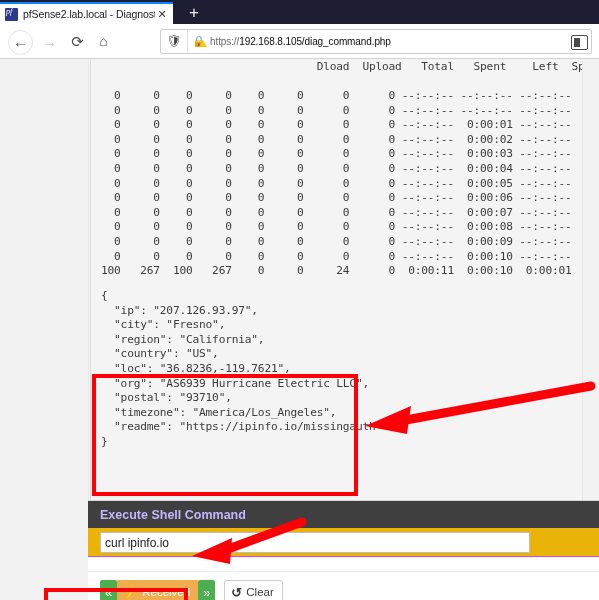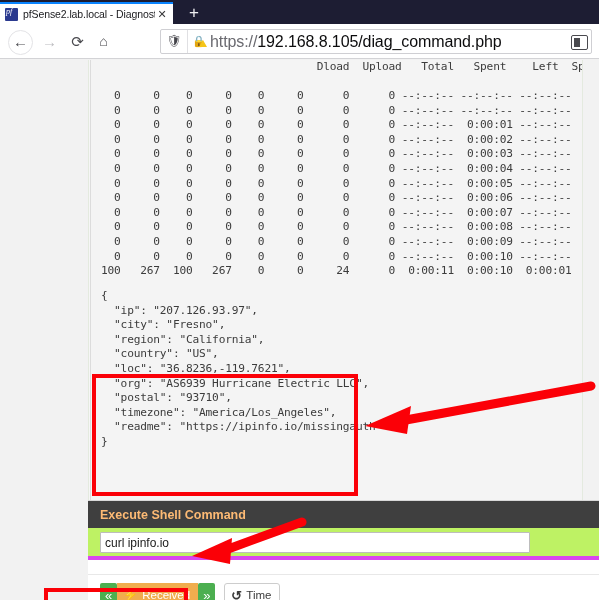--- a/index.html
+++ b/index.html
@@ -106,21 +106,21 @@
   }
   .url-lock .warn {
     position: absolute; left: 11px; top: 5px;
     width: 0; height: 0;
     border-left: 4px solid transparent;
     border-right: 4px solid transparent;
     border-bottom: 7px solid #f5c518;
   }
   .url-text {
     flex: 1 1 auto;
-    font-size: 16px; color: #0c0c0d;
+    font-size: 10px; color: #0c0c0d;
     white-space: nowrap; overflow: hidden;
     letter-spacing: -0.1px;
   }
   .url-text .scheme { color: #6a6a70; }
   .reader-icon {
     position: absolute; right: 3px; top: 5px;
     width: 17px; height: 15px;
     border: 1.5px solid #4a4a4f;
     border-radius: 2px;
     box-sizing: border-box;
@@ -174,31 +174,31 @@
 
   
   .shell-panel {
     position: absolute; left: 88px; top: 440px;
     width: 511px;
     background: #ffffff;
   }
   .shell-head {
     height: 28px;
     background: #3f3f3f;
-    color: #fdba74;
+    color: #c4b5fd;
     font-size: 12.5px;
     font-weight: bold;
     display: flex; align-items: center;
     padding-left: 12px;
     box-sizing: border-box;
     border-top: 1px solid #d8d8d8;
   }
   .shell-body {
-    background: #bef264;
-    border-bottom: 4px solid #d946ef;
+    background: #eab308;
+    border-bottom: 1px solid #d946ef;
     height: 28px;
     position: relative;
   }
   .cmd-input {
     position: absolute; left: 12px; top: 4px;
     width: 430px; height: 21px;
     border: 1px solid #bdbdbd;
     background: #ffffff;
     font-family: "Liberation Sans", sans-serif;
     font-size: 12px;
@@ -336,21 +336,21 @@
       <div class="shell-row2"></div>
       <div class="btn-row">
         <span class="btn btn-prev">«</span>
         <span class="btn btn-exec">
           <span class="bolt">⚡</span>
           <span>Received</span>
         </span>
         <span class="btn btn-next">»</span>
         <span class="btn btn-clear">
           <span class="undo">↻</span>
-          <span>Time</span>
+          <span>Clear</span>
         </span>
       </div>
     </div>
 
     <div class="anno-box anno-box-json"></div>
     <div class="anno-box anno-box-cmd"></div>
 
     <svg class="anno-arrow" style="left:355px; top:318px; width:244px; height:60px;" viewBox="0 0 244 60">
       <line x1="236" y1="8" x2="40" y2="44" stroke="#fb0007" stroke-width="9" stroke-linecap="round"></line>
       <polygon points="10,48 56,28 52,56" fill="#fb0007"></polygon>

